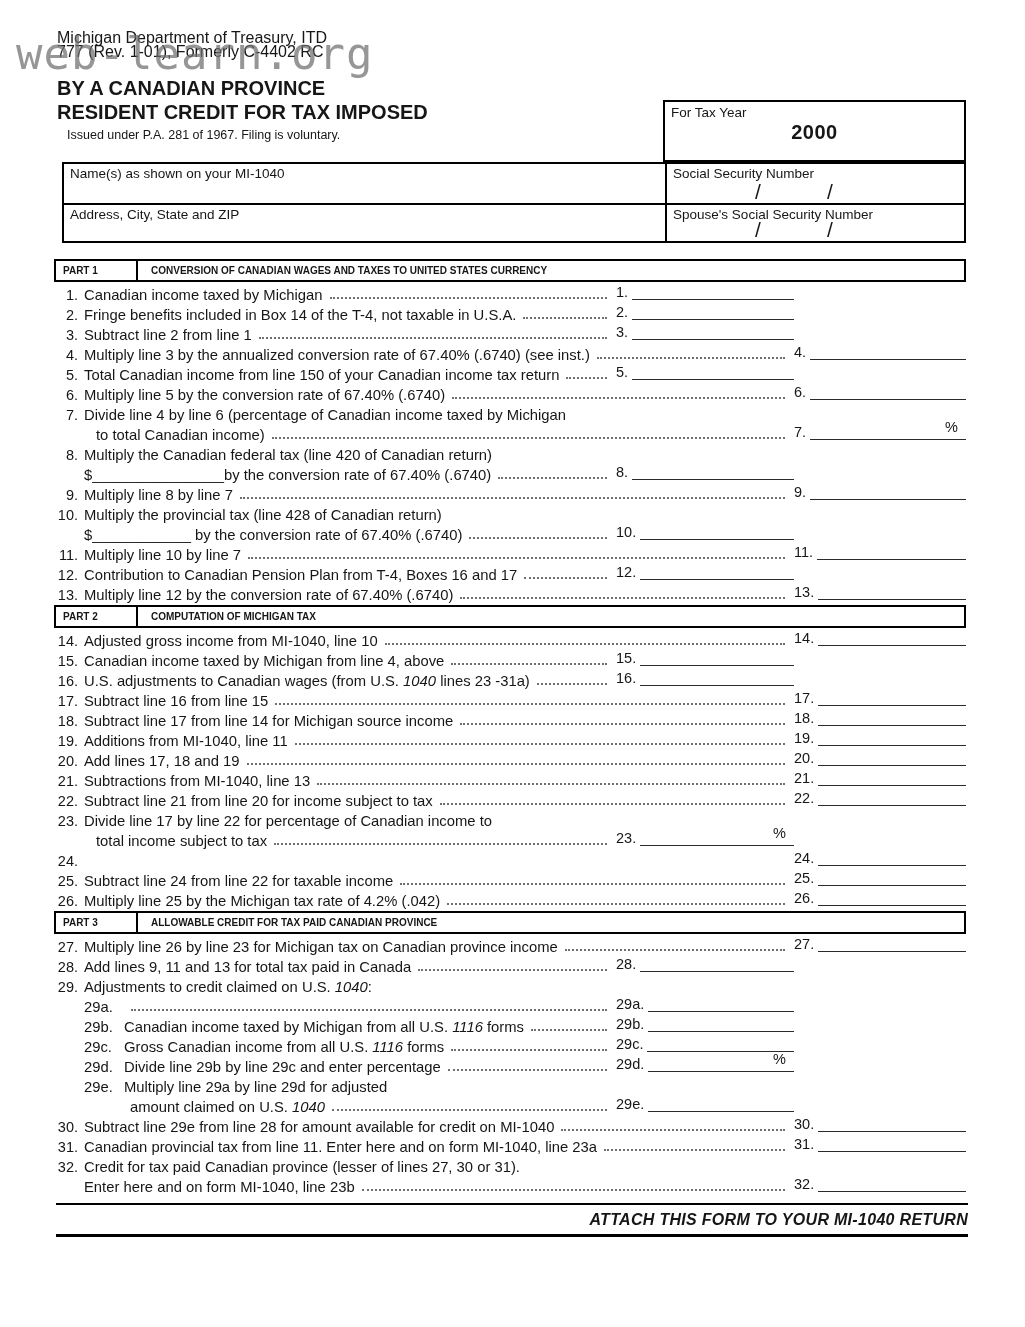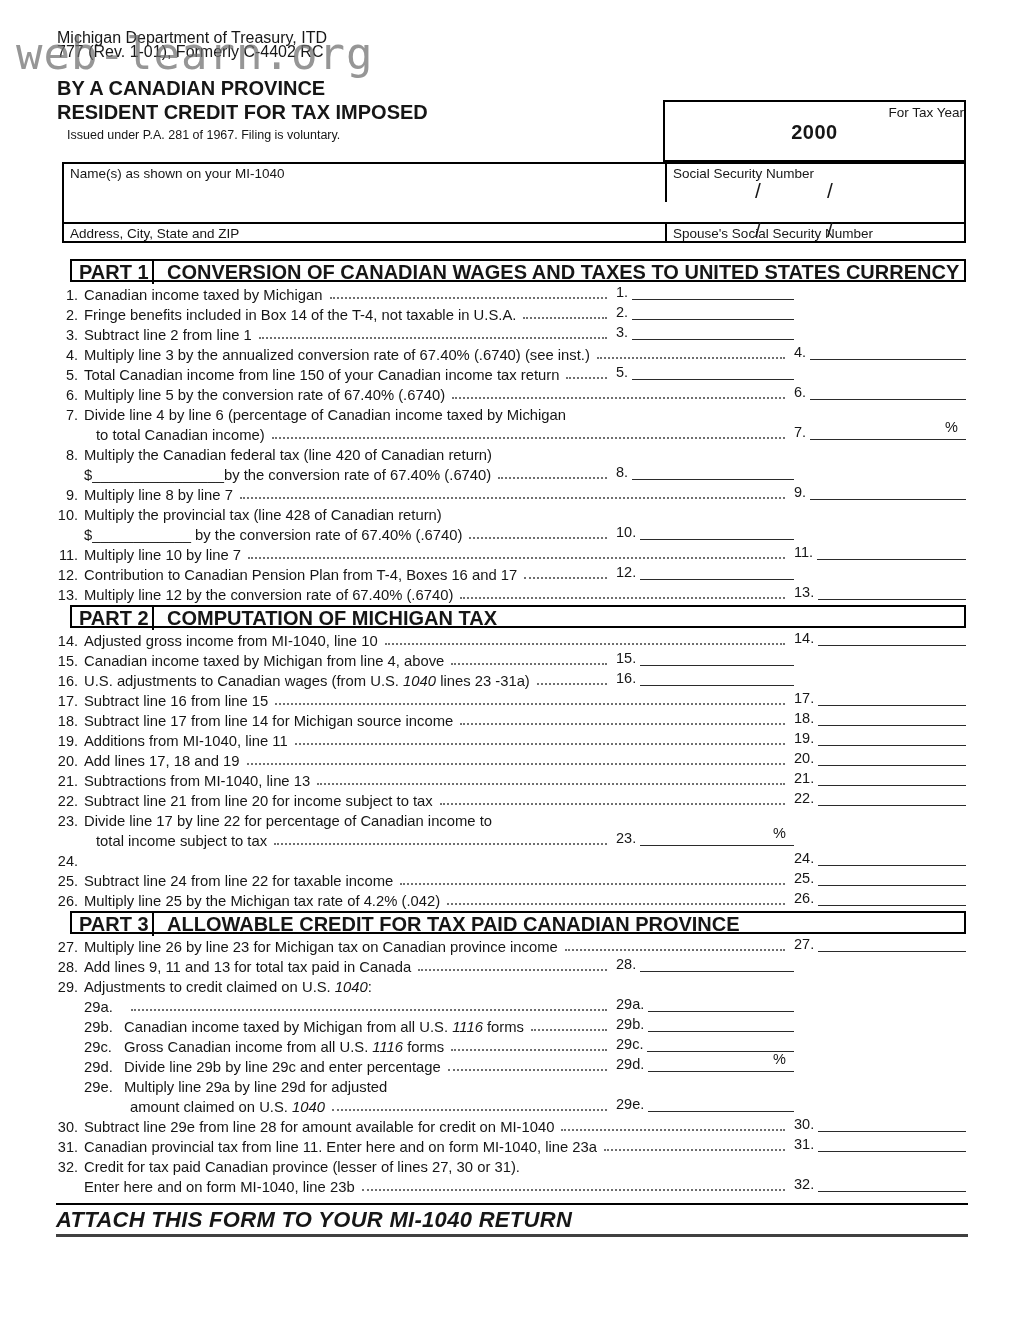--- a/index.html
+++ b/index.html
@@ -10,36 +10,36 @@
   .watermark{position:absolute;left:16px;top:32px;z-index:3;
              font-family:"DejaVu Sans Mono",monospace;font-size:44px;line-height:44px;
              letter-spacing:1px;color:#6e6e6e;opacity:.72;pointer-events:none;}
 
   
   .agency{position:absolute;left:57px;top:31px;font-size:16px;line-height:14px;z-index:2;}
   .form-title{position:absolute;left:57px;top:76px;font-size:20px;font-weight:bold;line-height:24px;z-index:2;}
   .subtitle{position:absolute;left:67px;top:128px;font-size:12.5px;z-index:2;}
 
   .taxyear{position:absolute;left:663px;top:100px;width:303px;height:62px;border:2px solid #000;box-sizing:border-box;}
-  .taxyear .lbl{font-size:13.5px;padding:3px 0 0 6px;text-align:right;}
+  .taxyear .lbl{font-size:13.5px;padding:3px 0 0 6px;}
   .taxyear .yr{text-align:center;font-size:20px;font-weight:bold;margin-top:1px;letter-spacing:.5px;}
 
   
   .idgrid{position:absolute;left:62px;top:162px;width:904px;height:81px;border:2px solid #000;
           box-sizing:border-box;display:grid;grid-template-columns:601px 1fr;grid-template-rows:1fr 1fr;}
   .idcell{font-size:13.5px;padding:2px 0 0 6px;box-sizing:border-box;position:relative;}
-  .idcell.r2{border-top:2px solid #000;margin-top:20px;}
+  .idcell.r2{border-top:2px solid #000;}
   .idcell.c2{border-left:2px solid #000;}
   .slash{position:absolute;bottom:-1px;font-size:21px;font-weight:400;}
   .slash.s1{left:88px;} .slash.s2{left:160px;}
 
   
   .formbody{position:absolute;left:54px;top:259px;width:912px;z-index:2;}
   .phdr{display:grid;grid-template-columns:82px 1fr;border:2px solid #000;height:23px;box-sizing:border-box;
-        align-items:center;font-weight:bold;font-size:20px;margin-left:16px;}
+        align-items:center;font-weight:bold;font-size:10px;}
   .phdr .plabel{padding-left:7px;border-right:2px solid #000;align-self:stretch;display:flex;align-items:center;}
   .phdr .ptitle{padding-left:13px;}
   .rows{padding:2px 0 1px 0;}
 
   .frow{display:grid;grid-template-columns:24px 1fr 178px 172px;height:20px;font-size:14.8px;align-items:end;}
   .lnum{text-align:right;padding-bottom:1px;font-size:14.5px;}
   .lcell{display:flex;align-items:flex-end;min-width:0;padding-left:6px;box-sizing:border-box;grid-column:2;}
   .lcell.span2{grid-column:2/4;}
   .lcell.span3{grid-column:2/5;}
   .lcell .ltext{white-space:nowrap;padding-bottom:1px;}
@@ -50,22 +50,22 @@
 
   .entry{display:flex;align-items:flex-end;position:relative;padding-bottom:4px;box-sizing:border-box;}
   .entry.mid{grid-column:3;}
   .entry.right{grid-column:4;}
   .enum{white-space:nowrap;padding-right:4px;font-size:14.5px;}
   .blank{flex:1;border-bottom:1.7px solid #2b2b2b;height:0;}
   .pct{position:absolute;right:8px;bottom:9px;font-size:14.5px;}
 
   
   .footer{position:absolute;left:56px;top:1203px;width:912px;height:34px;box-sizing:border-box;
-          border-top:2px solid #000;border-bottom:3px solid #404040;display:flex;align-items:center;
-          justify-content:flex-start;font-weight:bold;font-style:italic;font-size:22px;letter-spacing:.3px;}
+          border-top:2px solid #000;border-bottom:3px solid #000000;display:flex;align-items:center;
+          justify-content:flex-end;font-weight:bold;font-style:italic;font-size:16px;letter-spacing:.3px;}
 </style>
 </head>
 <body>
 
 <div class="page">
 
   <div class="watermark">web-learn.org</div>
 
   <div class="agency">
     <div>Michigan Department of Treasury, ITD</div>

